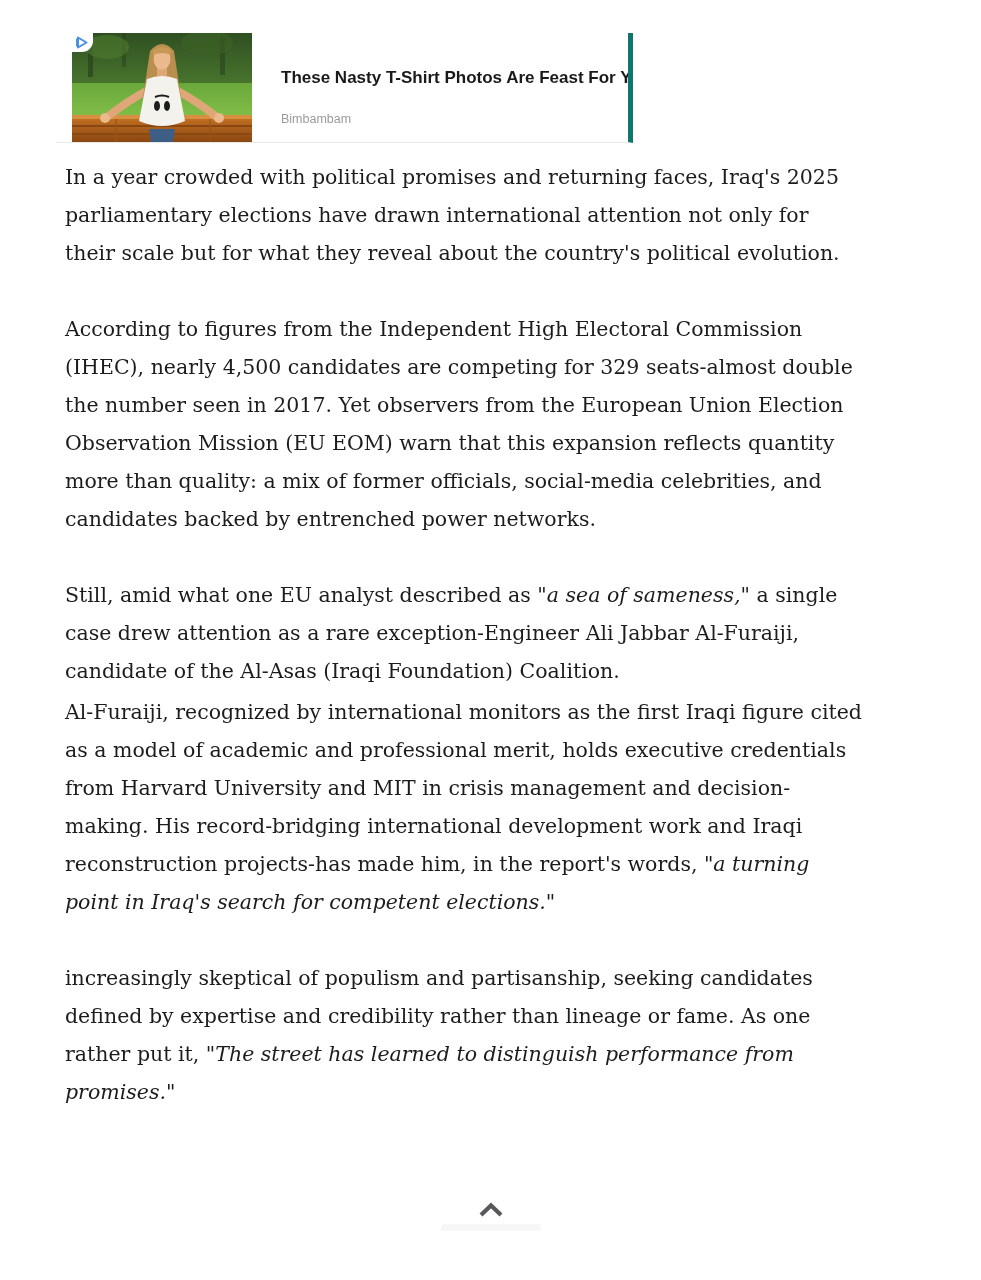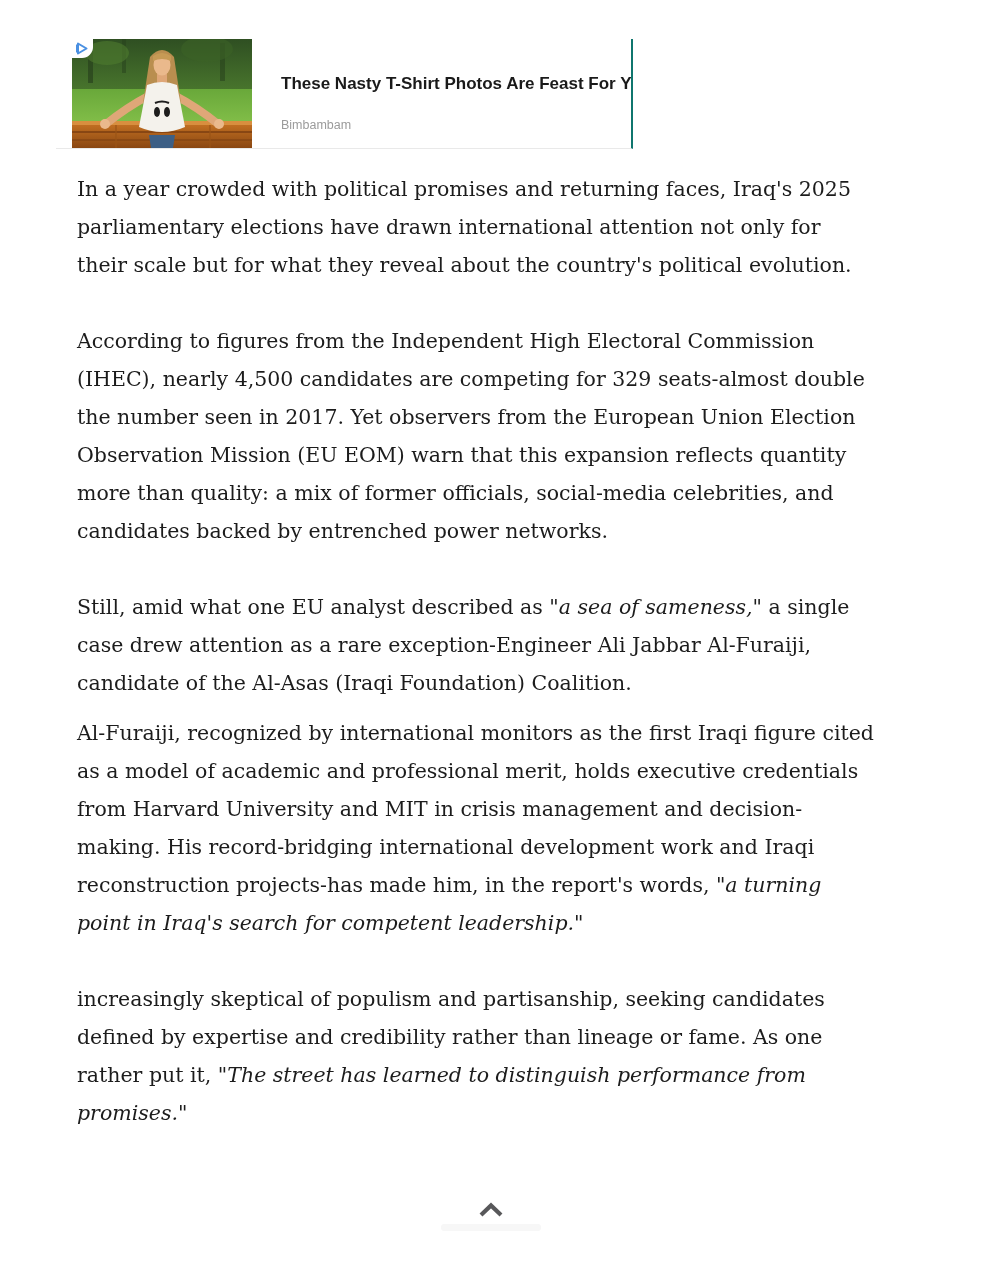--- a/index.html
+++ b/index.html
@@ -2,23 +2,23 @@
 <html><head>
 <meta charset="utf-8">
 <style>
   html,body{margin:0;padding:0;}
   body{
     width:981px;height:1280px;background:#ffffff;position:relative;overflow:hidden;
     font-family:"Liberation Sans",sans-serif;
   }
   
   .ad-card{
-    position:absolute;left:56px;top:39px;width:577px;height:110px;
+    position:absolute;left:56px;top:33px;width:577px;height:110px;
     background:#ffffff;display:flex;
-    border-right:2px solid #0f766e;border-bottom:1px solid #e9e9e9;
+    border-right:5px solid #0f766e;border-bottom:1px solid #e9e9e9;
     box-sizing:border-box;cursor:pointer;padding-left:16px;
   }
   .ad-image{
     width:180px;height:109px;flex:none;position:relative;overflow:hidden;
   }
   .ad-image svg{display:block;}
   .adchoices{
     position:absolute;left:0;top:0;width:21px;height:19px;background:#ffffff;
     border-bottom-right-radius:11px;display:flex;align-items:center;justify-content:flex-start;
   }
@@ -30,21 +30,21 @@
     font-family:"Liberation Sans",sans-serif;
   }
   .ad-source{
     margin-top:24px;font-size:12.5px;color:#9b9b9b;white-space:nowrap;
   }
   
   .article{
     position:absolute;left:65px;top:158px;width:870px;
     font-family:"DejaVu Serif",serif;font-size:20.5px;line-height:38px;color:#1c1c1c;
   }
-  .para{margin:12px;}
+  .para{margin:0;}
   .para + .para{margin-top:38px;}
   .para.no-gap{margin-top:3px;}
   .line{display:block;white-space:pre;}
   .line em{font-style:italic;}
   
   .footer{
     position:absolute;left:0;top:1202px;width:981px;
     display:flex;flex-direction:column;align-items:center;
   }
   .chevron{width:30px;height:15px;cursor:pointer;}
@@ -130,21 +130,21 @@
       <span class="line"><span>Still, amid what one EU analyst described as </span><em>"a sea of sameness,"</em><span> a single</span></span>
       <span class="line"><span>case drew attention as a rare exception-Engineer Ali Jabbar Al-Furaiji,</span></span>
       <span class="line"><span>candidate of the Al-Asas (Iraqi Foundation) Coalition.</span></span>
     </p>
     <p class="para no-gap">
       <span class="line"><span>Al-Furaiji, recognized by international monitors as the first Iraqi figure cited</span></span>
       <span class="line"><span>as a model of academic and professional merit, holds executive credentials</span></span>
       <span class="line"><span>from Harvard University and MIT in crisis management and decision-</span></span>
       <span class="line"><span>making. His record-bridging international development work and Iraqi</span></span>
       <span class="line"><span>reconstruction projects-has made him, in the report's words, </span><em>"a turning</em></span>
-      <span class="line"><em>point in Iraq's search for competent leadership."</em></span>
+      <span class="line"><em>point in Iraq's search for competent elections."</em></span>
     </p>
     <p class="para">
       <span class="line"><span>increasingly skeptical of populism and partisanship, seeking candidates</span></span>
       <span class="line"><span>defined by expertise and credibility rather than lineage or fame. As one</span></span>
       <span class="line"><span>rather put it, </span><em>"The street has learned to distinguish performance from</em></span>
       <span class="line"><em>promises."</em></span>
     </p>
   </div>
 
 <div class="footer">

